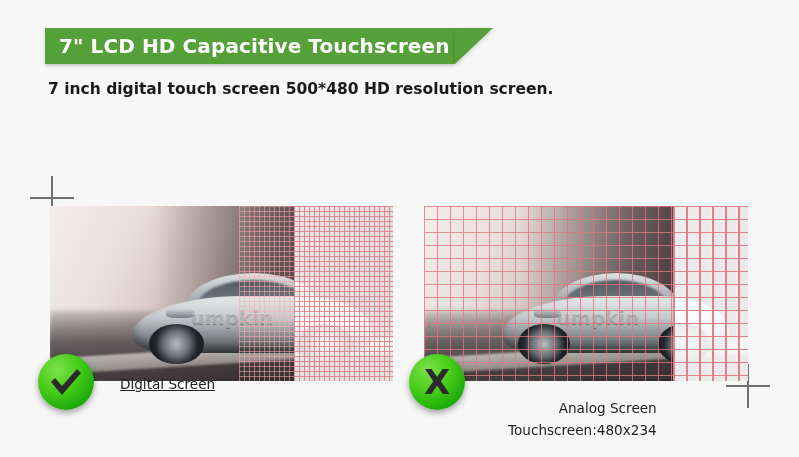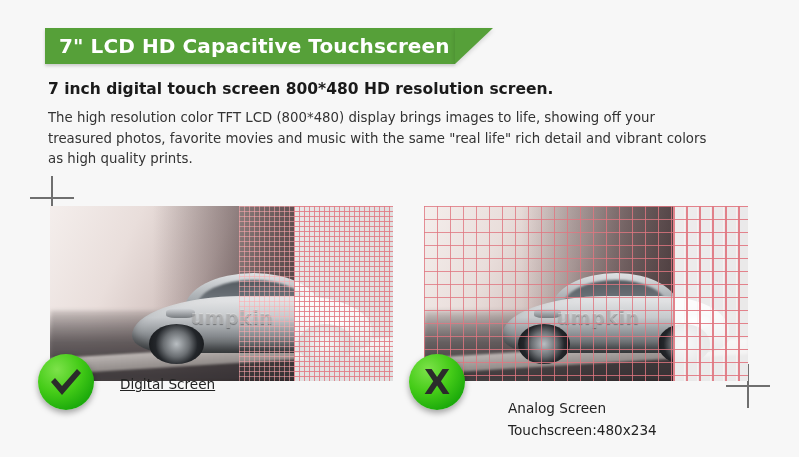--- a/index.html
+++ b/index.html
@@ -176,34 +176,33 @@
   .badge svg{display:block;}
   .badge-x{
     color:#2b2b2b;font-size:34px;font-weight:bold;
     font-family:"DejaVu Sans","Liberation Sans",sans-serif;
     line-height:1;
   }
 
   
   .caption{position:absolute;font-size:13.6px;color:#222;line-height:1.6;}
   #caption-digital{left:120px;top:374px;text-decoration:underline;}
-  #caption-analog{left:508px;top:398px;}
+  #caption-analog{left:508px;top:398px;text-align:right;}
 </style>
 </head>
 <body>
 
 <div class="page">
 
   <div class="banner">
     <span class="banner-title">7" LCD HD Capacitive Touchscreen</span>
   </div>
   <div class="banner-tip"></div>
 
-  <div class="lead">7 inch digital touch screen 800*480 HD resolution screen.</div>
-  <div class="para">The high resolution color TFT LCD (800*480) display brings images to life, showing off your treasured photos, favorite movies and music with the same "real life" rich detail and vibrant colors as high quality prints.</div>
+  <div class="lead">7 inch digital touch screen 500*480 HD resolution screen.</div>
 
   <div class="cross" id="cross-tl">
     <div class="h"></div>
     <div class="v"></div>
   </div>
   <div class="cross" id="cross-br">
     <div class="h"></div>
     <div class="v"></div>
   </div>
 

